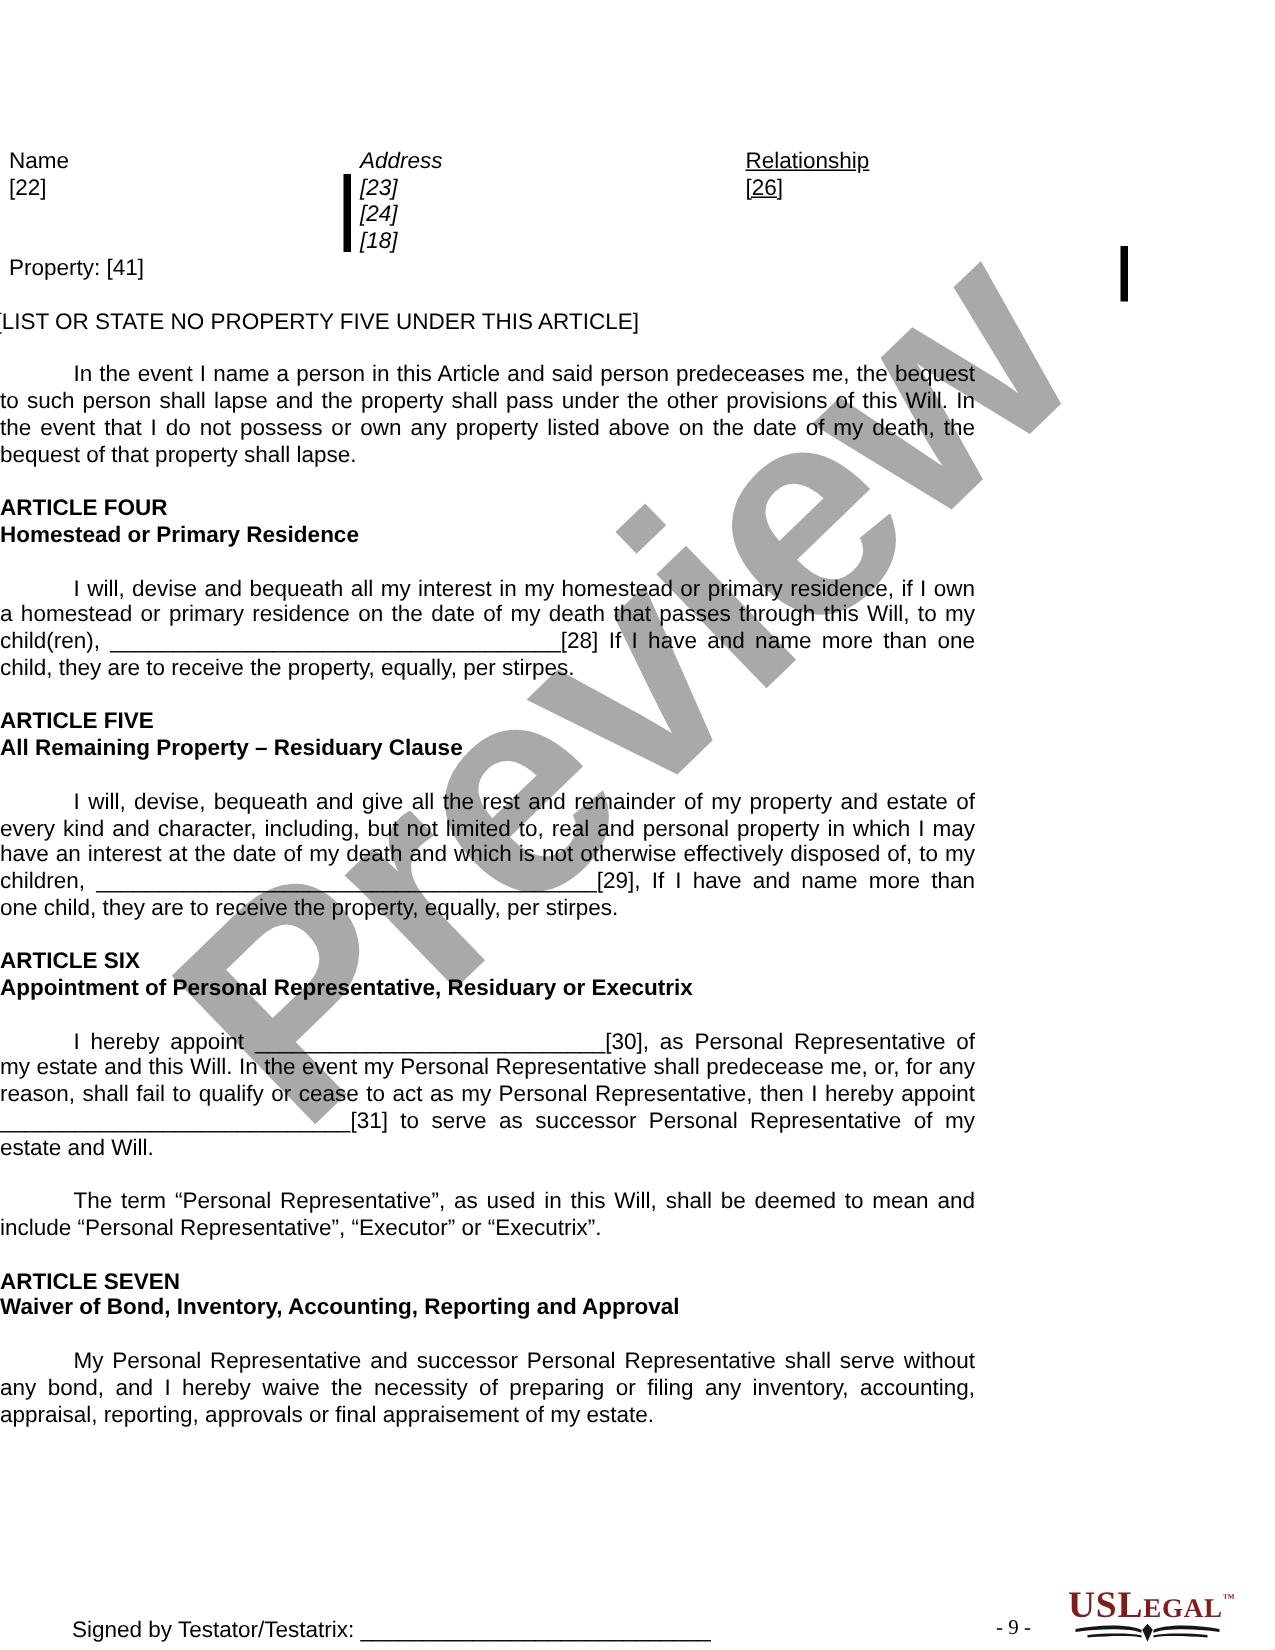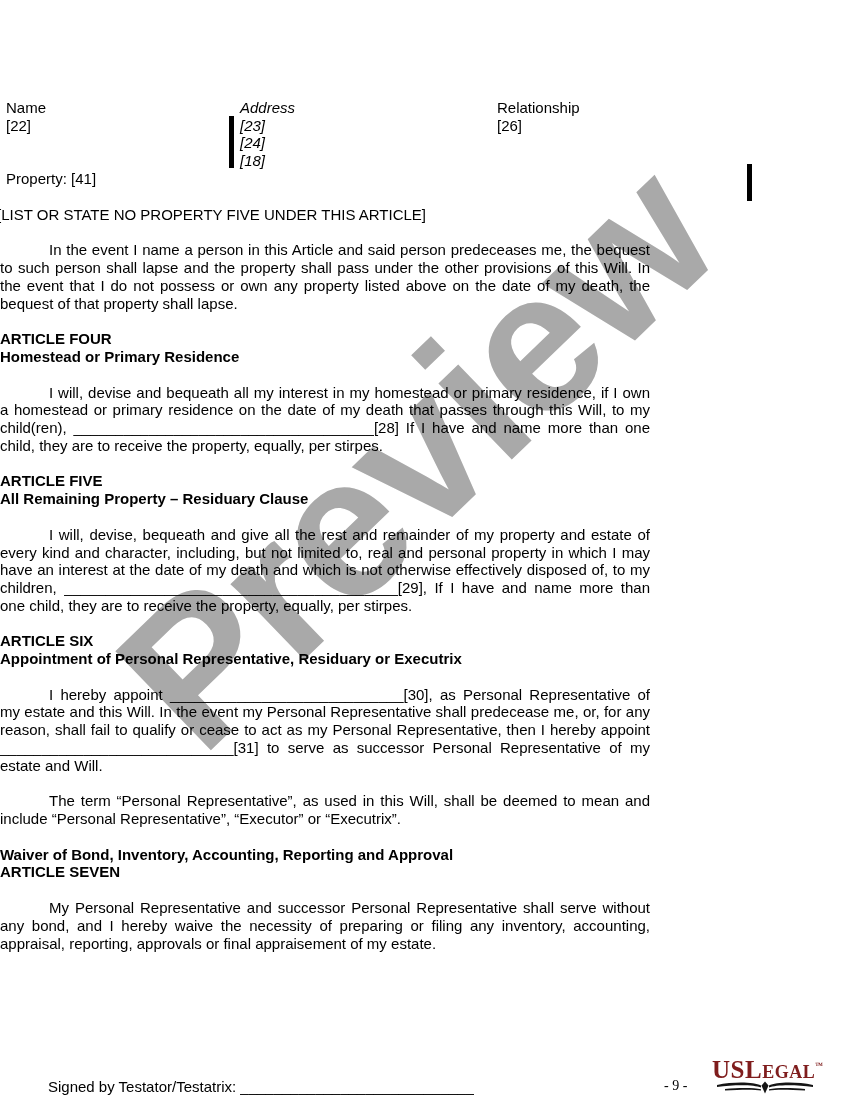--- a/index.html
+++ b/index.html
@@ -21,21 +21,21 @@
     z-index:0;white-space:nowrap;user-select:none;
   }
   .content{
     position:relative;z-index:1;
     width:650px;padding-top:99px;
   }
   .benef-table{position:relative;height:71px;}
   .benef-col{position:absolute;top:0;}
   .col-name{left:6px;}
   .col-address{left:240px;font-style:italic;}
-  .col-relationship{left:497px;}
+  .col-relationship{left:497px;text-decoration:underline;}
   .addr-change-bar{
     position:absolute;left:229px;top:17px;width:5px;height:52px;background:#000;
   }
   .right-change-bar{
     position:absolute;left:747px;top:164px;width:5px;height:37px;background:#000;z-index:1;
   }
   .property-line{padding-left:6px;}
   .list-instruction{margin-top:18px;margin-left:-3px;}
   .para{
     margin:18px 0 0 0;
@@ -112,22 +112,22 @@
     <p class="para">I will, devise, bequeath and give all the rest and remainder of my property and estate of every kind and character, including, but not limited to, real and personal property in which I may have an interest at the date of my death and which is not otherwise effectively disposed of, to my children, ________________________________________[29], If I have and name more than one child, they are to receive the property, equally, per stirpes.</p>
 
     <div class="article-head">
       <div>ARTICLE SIX</div>
       <div>Appointment of Personal Representative, Residuary or Executrix</div>
     </div>
     <p class="para">I hereby appoint ____________________________[30], as Personal Representative of my estate and this Will. In the event my Personal Representative shall predecease me, or, for any reason, shall fail to qualify or cease to act as my Personal Representative, then I hereby appoint ____________________________[31] to serve as successor Personal Representative of my estate and Will.</p>
     <p class="para">The term “Personal Representative”, as used in this Will, shall be deemed to mean and include “Personal Representative”, “Executor” or “Executrix”.</p>
 
     <div class="article-head">
+      <div>ARTICLE SEVEN</div>
       <div>Waiver of Bond, Inventory, Accounting, Reporting and Approval</div>
-      <div>ARTICLE SEVEN</div>
     </div>
     <p class="para">My Personal Representative and successor Personal Representative shall serve without any bond, and I hereby waive the necessity of preparing or filing any inventory, accounting, appraisal, reporting, approvals or final appraisement of my estate.</p>
 
   </div>
 
   <div class="footer">
     <div class="signed-line">Signed by Testator/Testatrix: ____________________________</div>
     <div class="page-number">- 9 -</div>
     <div class="logo">
       <div class="logo-brand" style="color:#7f1d1d;"><span>USLegal</span><span class="logo-tm">™</span></div>

